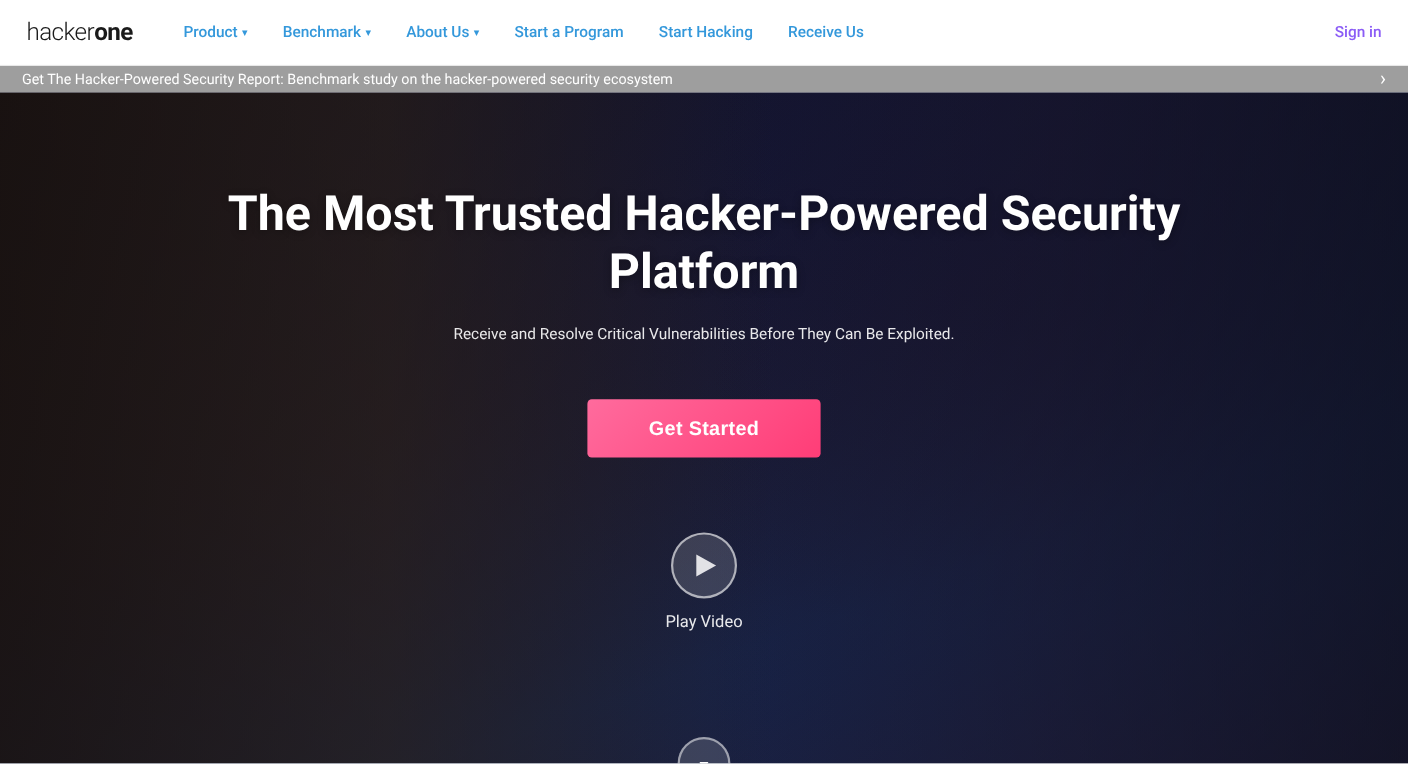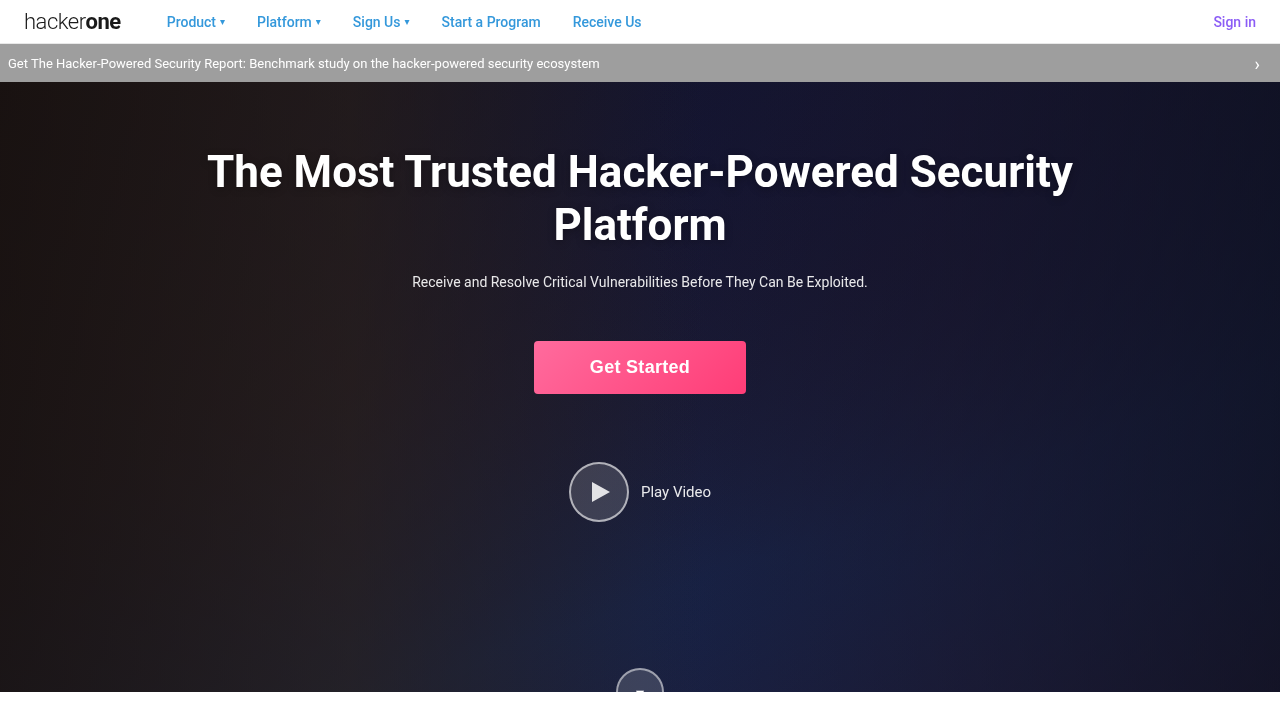--- a/index.html
+++ b/index.html
@@ -12,21 +12,21 @@
       font-family: -apple-system, BlinkMacSystemFont, 'Segoe UI', Roboto, sans-serif;
       width: 1280px;
       height: 708px;
       overflow: hidden;
     }
 
     
     .navbar {
       display: flex;
       align-items: center;
-      height: 44px;
+      height: 60px;
       background: #fff;
       padding: 0 24px;
       border-bottom: 1px solid #e8e8e8;
       position: relative;
       z-index: 10;
     }
 
     .logo {
       font-size: 22px;
       font-weight: 400;
@@ -74,22 +74,22 @@
       color: #8b5cf6;
       font-weight: 500;
       cursor: pointer;
     }
 
     
     .banner {
       display: flex;
       align-items: center;
       background: #9e9e9e;
-      height: 38px;
-      padding: 0 8px;
+      height: 24px;
+      padding: 0 20px;
       position: relative;
     }
 
     .banner-text {
       font-size: 13px;
       color: #fff;
       flex: 1;
     }
 
     .banner-arrow {
@@ -104,21 +104,21 @@
 
     
     .hero {
       position: relative;
       height: 610px;
       overflow: hidden;
       display: flex;
       flex-direction: column;
       align-items: center;
       justify-content: flex-start;
-      padding-top: 64px;
+      padding-top: 84px;
     }
 
     .hero-bg {
       position: absolute;
       inset: 0;
       background: linear-gradient(
         135deg,
         rgba(10, 10, 30, 0.85) 0%,
         rgba(20, 20, 50, 0.75) 40%,
         rgba(40, 40, 80, 0.6) 100%
@@ -205,21 +205,21 @@
       padding: 16px 56px;
       font-size: 18px;
       font-weight: 600;
       cursor: pointer;
       margin-bottom: 68px;
       letter-spacing: 0.3px;
     }
 
     .play-button-wrap {
       display: flex;
-      flex-direction: row;
+      flex-direction: column;
       align-items: center;
       gap: 12px;
       cursor: pointer;
     }
 
     .play-circle {
       width: 60px;
       height: 60px;
       border-radius: 50%;
       border: 2px solid rgba(255, 255, 255, 0.6);
@@ -274,29 +274,32 @@
   <div class="logo">
     <span class="logo-hack">hacker</span><span>one</span>
   </div>
 
   <div class="nav-links">
     <a class="nav-item">
       <span>Product</span>
       <span class="chevron">▾</span>
     </a>
     <a class="nav-item">
-      <span>Platform</span>
+      <span>Benchmark</span>
       <span class="chevron">▾</span>
     </a>
     <a class="nav-item">
-      <span>Sign Us</span>
+      <span>About Us</span>
       <span class="chevron">▾</span>
     </a>
     <a class="nav-item">
       <span>Start a Program</span>
+    </a>
+    <a class="nav-item">
+      <span>Start Hacking</span>
     </a>
     <a class="nav-item">
       <span>Receive Us</span>
     </a>
   </div>
 
   <div class="nav-signin">Sign in</div>
 </nav>
 
 <div class="banner">

